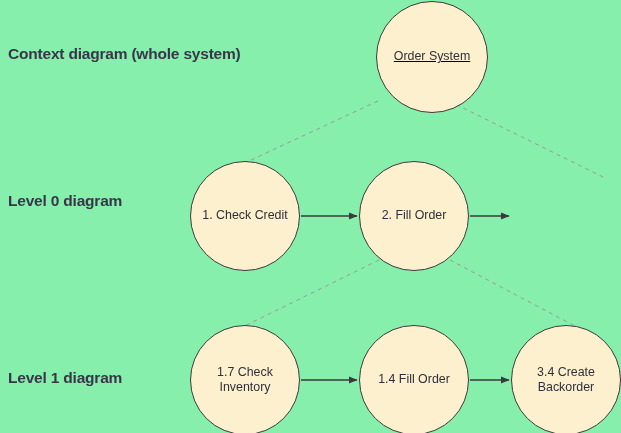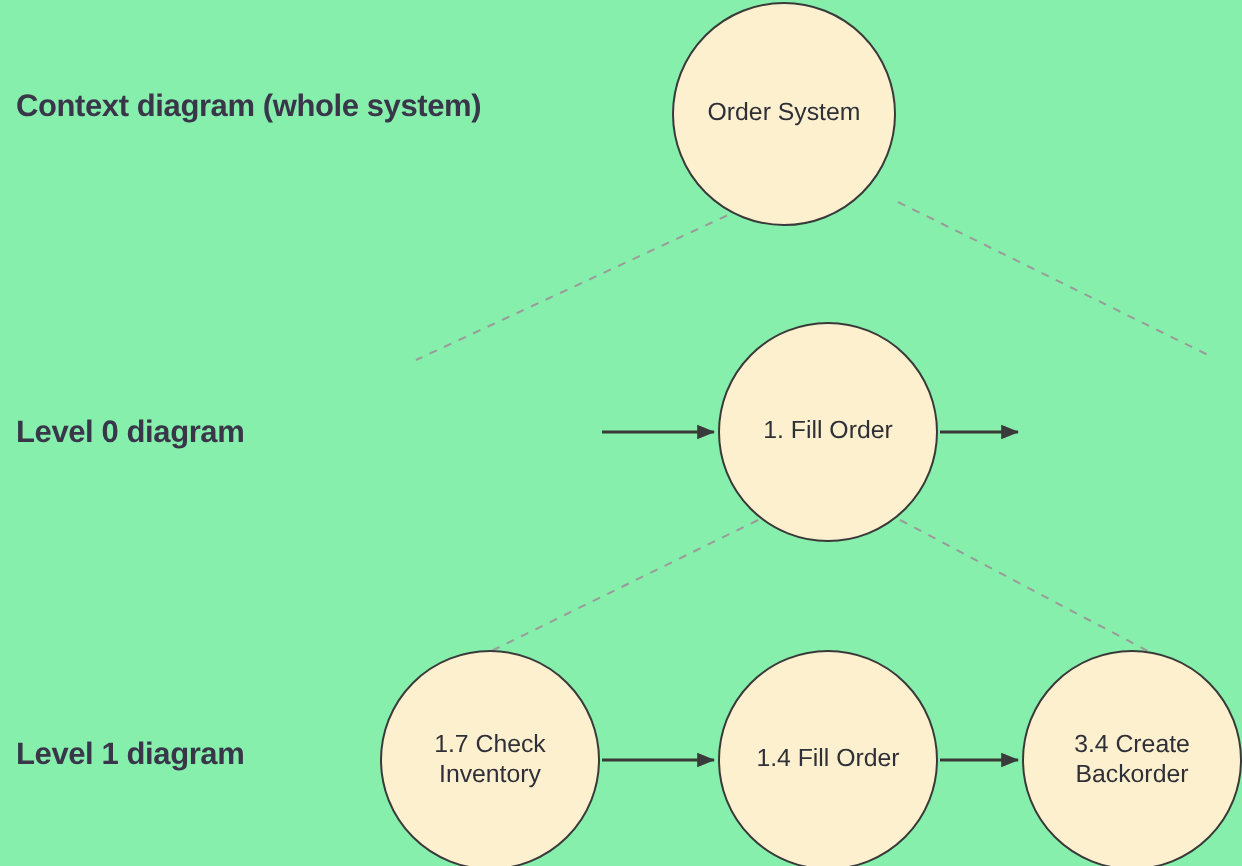--- a/index.html
+++ b/index.html
@@ -71,30 +71,33 @@
     <line x1="450" y1="260" x2="605" y2="342" stroke="#9a9a9a" stroke-width="1" stroke-dasharray="4,4"></line>
 
     <line x1="301" y1="216" x2="357" y2="216" stroke="#3a3a3a" stroke-width="1.6" marker-end="url(#arrowhead)"></line>
     <line x1="470" y1="216" x2="509" y2="216" stroke="#3a3a3a" stroke-width="1.6" marker-end="url(#arrowhead)"></line>
 
     <line x1="301" y1="380" x2="357" y2="380" stroke="#3a3a3a" stroke-width="1.6" marker-end="url(#arrowhead)"></line>
     <line x1="470" y1="380" x2="509" y2="380" stroke="#3a3a3a" stroke-width="1.6" marker-end="url(#arrowhead)"></line>
   </svg>
 
   <div class="row-label" style="left:8px; top:45px;">Context diagram (whole system)</div>
-  <div class="row-label" style="left:8px; top:208px;">Level 0 diagram</div>
+  <div class="row-label" style="left:8px; top:192px;">Level 0 diagram</div>
   <div class="row-label" style="left:8px; top:369px;">Level 1 diagram</div>
 
-  <div class="node" style="left:336px; top:1px; width:112px; height:112px;">
+  <div class="node" style="left:376px; top:1px; width:112px; height:112px;text-decoration:underline;">
     <span class="node-label">Order System</span>
   </div>
 
+  <div class="node" style="left:190px; top:161px; width:110px; height:110px;">
+    <span class="node-label">1. Check Credit</span>
+  </div>
 
   <div class="node" style="left:359px; top:161px; width:110px; height:110px;">
-    <span class="node-label">1. Fill Order</span>
+    <span class="node-label">2. Fill Order</span>
   </div>
 
 
   <div class="node" style="left:190px; top:325px; width:110px; height:110px;">
     <span class="node-label">1.7 Check
 Inventory</span>
   </div>
 
   <div class="node" style="left:359px; top:325px; width:110px; height:110px;">
     <span class="node-label">1.4 Fill Order</span>

